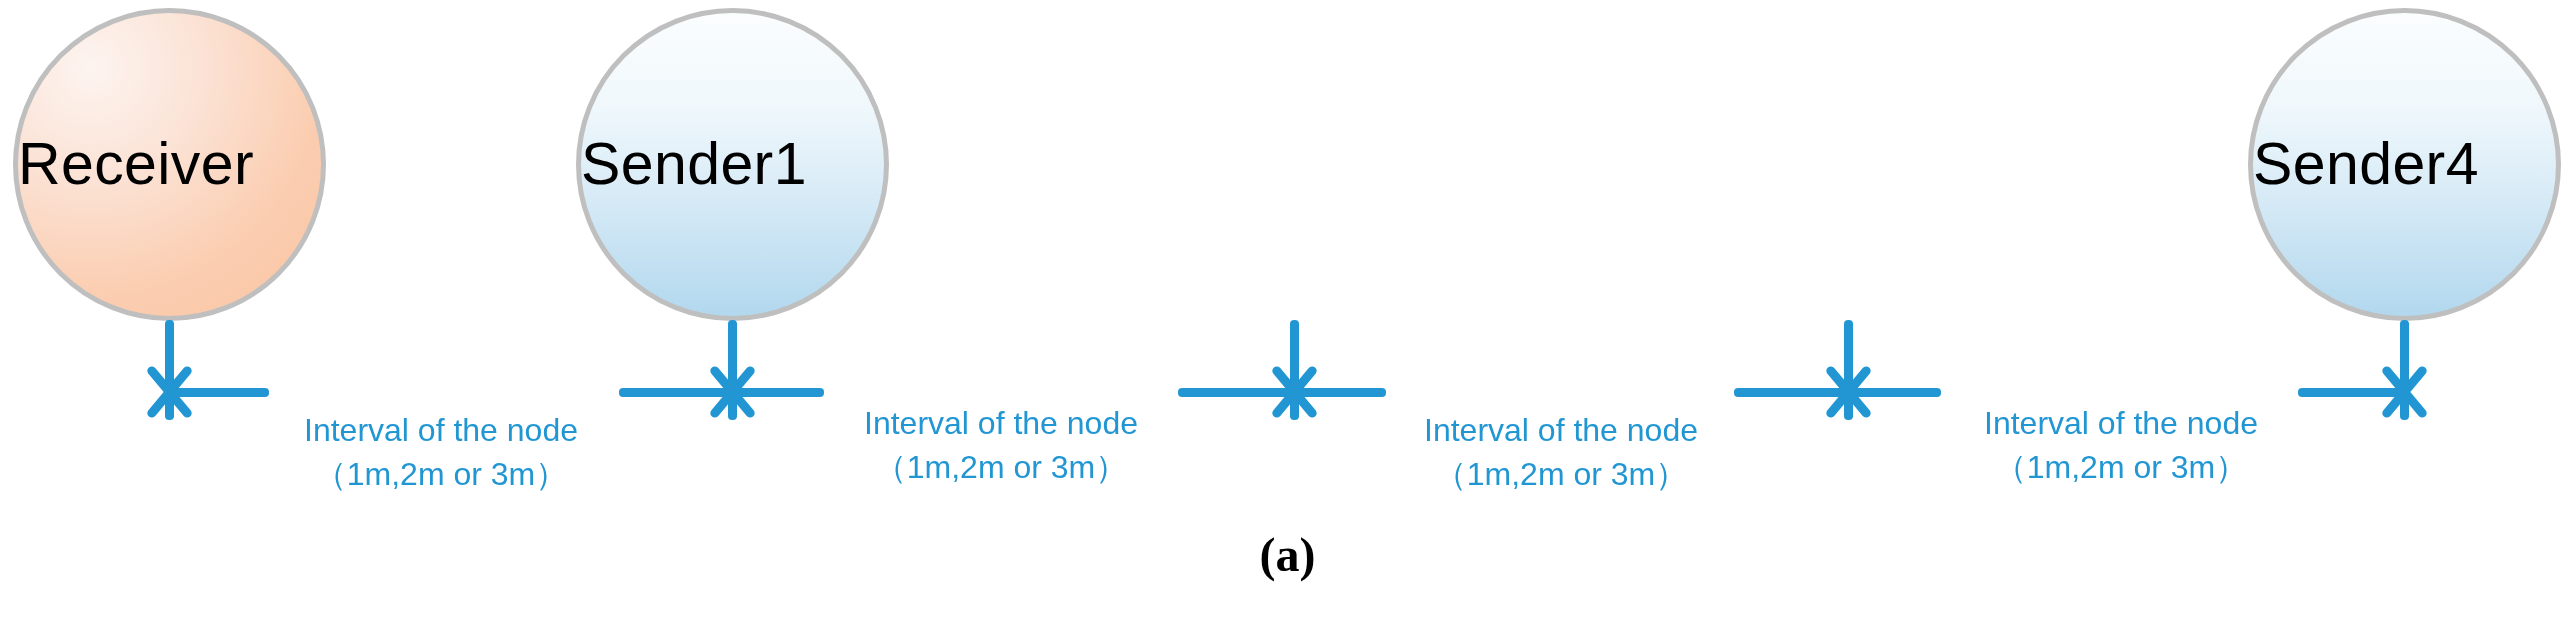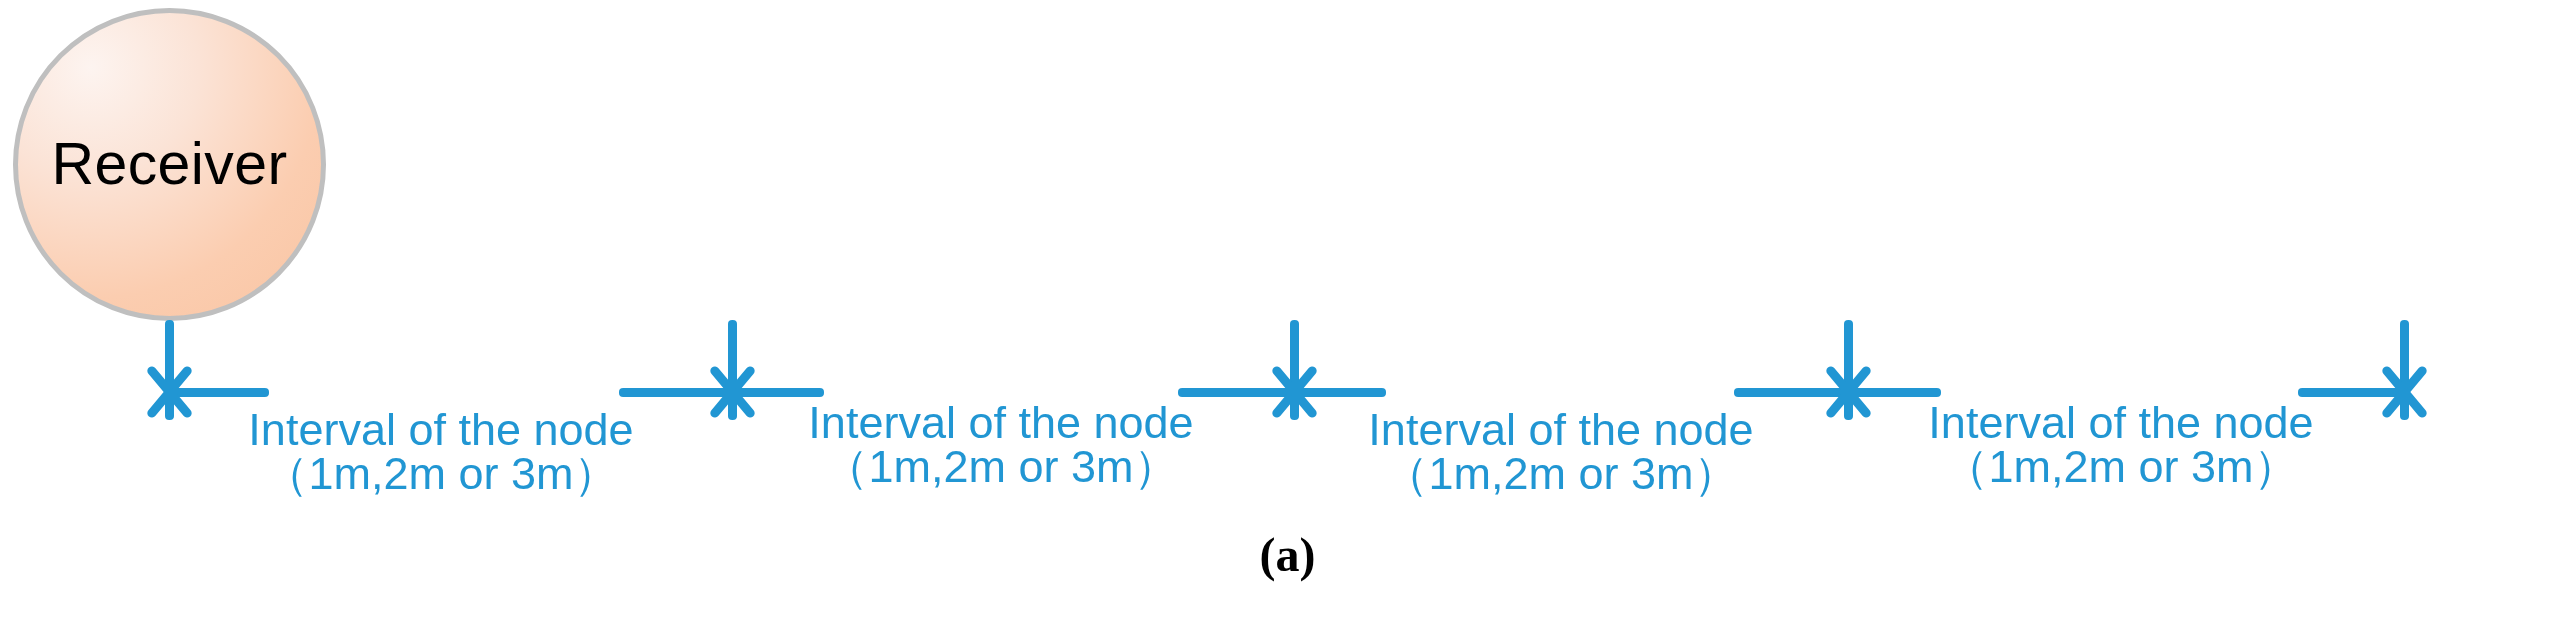--- a/index.html
+++ b/index.html
@@ -5,21 +5,21 @@
   html,body{margin:0;padding:0;background:#ffffff;}
   body{width:2576px;height:619px;font-family:"Liberation Sans",sans-serif;}
   #stage{position:relative;width:2576px;height:619px;overflow:hidden;background:#fff;}
 
   .node{
     position:absolute;
     width:313px;height:313px;
     border-radius:50%;
     box-sizing:border-box;
     border:5.8px solid #bfbfbf;
-    display:flex;align-items:center;justify-content:center;
+    display:flex;align-items:center;
   }
   .node-receiver{
     background:radial-gradient(circle at 24% 18%, #fdf4f0 0%, #fbe3d6 32%, #fbcdb0 68%, #f9c4a2 100%);
   }
   .node-sender{
     background:linear-gradient(to bottom, #fbfdfe 0%, #f0f8fc 30%, #d6eaf6 62%, #b2d8ee 100%);
   }
   .node-label{
     font-size:59px;
     color:#000000;
@@ -46,21 +46,21 @@
     width:9px;
     height:64px;
     background:#2196d3;
     border-radius:5px;
     transform-origin:50% 50%;
   }
 
   .interval-label{
     position:absolute;
     color:#2196d3;
-    font-size:45px;
+    font-size:32px;
     line-height:44px;
     text-align:center;
     white-space:nowrap;
     font-family:"Liberation Sans",sans-serif;
   }
   .interval-label .ln{display:block;}
 
   .caption{
     position:absolute;
     font-family:"Liberation Serif",serif;
@@ -73,23 +73,29 @@
 </style>
 </head>
 <body>
 
 <div id="stage">
 
   <div class="node node-receiver" style="left:13px;top:8.2px;">
     <span class="node-label">Receiver</span>
   </div>
 
+  <div class="node node-sender" style="left:576px;top:8.2px;">
+    <span class="node-label">Sender1</span>
+  </div>
 
 
 
+  <div class="node node-sender" style="left:2248px;top:8.2px;">
+    <span class="node-label">Sender4</span>
+  </div>
 
   <div class="ext-line" style="left:165px;top:320px;height:100px;"></div>
   <div class="ext-line" style="left:728px;top:320px;height:100px;"></div>
   <div class="ext-line" style="left:1290px;top:320px;height:100px;"></div>
   <div class="ext-line" style="left:1844px;top:320px;height:100px;"></div>
   <div class="ext-line" style="left:2400px;top:320px;height:100px;"></div>
 
   <div class="dim-seg" style="left:170px;top:388px;width:99px;"></div>
   <div class="dim-seg" style="left:619px;top:388px;width:114px;"></div>
 

